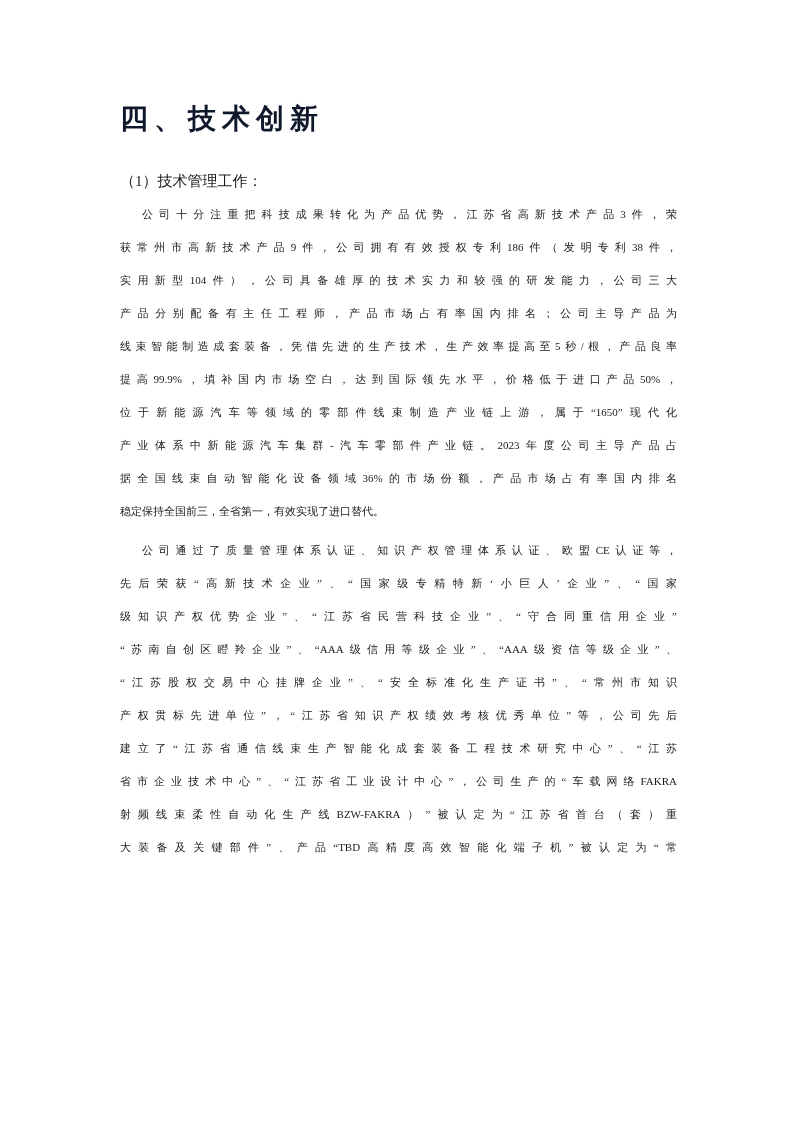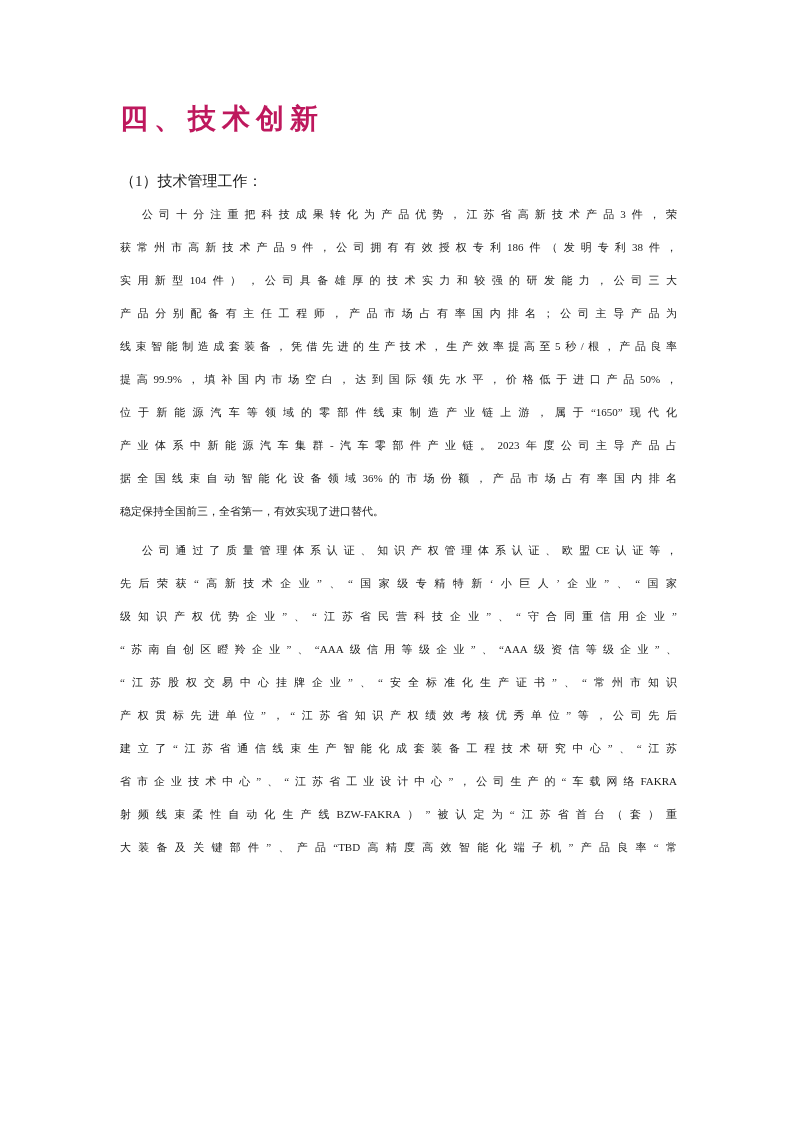--- a/index.html
+++ b/index.html
@@ -18,21 +18,21 @@
     font-family: "Liberation Serif", serif;
     color: #1a1a1a;
   }
   .heading {
     margin: 0;
     font-family: "Liberation Sans", sans-serif;
     font-weight: 800;
     font-size: 28px;
     line-height: 34px;
     letter-spacing: 6px;
-    color: #be185d;
+    color: #0f172a;
   }
   .subheading {
     margin-top: 34px;
     font-size: 15px;
     line-height: 22px;
   }
   .para {
     margin-top: 6px;
     font-size: 11px;
     font-family: Liberation Serif, serif;
@@ -84,15 +84,15 @@
   <div class="para honors">
       <div class="line indent">公司通过了质量管理体系认证、知识产权管理体系认证、欧盟CE认证等，</div>
       <div class="line">先后荣获“高新技术企业”、“国家级专精特新‘小巨人’企业”、“国家</div>
       <div class="line">级知识产权优势企业”、“江苏省民营科技企业”、“守合同重信用企业”</div>
       <div class="line">“苏南自创区瞪羚企业”、“AAA级信用等级企业”、“AAA级资信等级企业”、</div>
       <div class="line">“江苏股权交易中心挂牌企业”、“安全标准化生产证书”、“常州市知识</div>
       <div class="line">产权贯标先进单位”，“江苏省知识产权绩效考核优秀单位”等，公司先后</div>
       <div class="line">建立了“江苏省通信线束生产智能化成套装备工程技术研究中心”、“江苏</div>
       <div class="line">省市企业技术中心”、“江苏省工业设计中心”，公司生产的“车载网络FAKRA</div>
       <div class="line">射频线束柔性自动化生产线BZW-FAKRA）”被认定为“江苏省首台（套）重</div>
-      <div class="line">大装备及关键部件”、产品“TBD高精度高效智能化端子机”产品良率“常</div>
+      <div class="line">大装备及关键部件”、产品“TBD高精度高效智能化端子机”被认定为“常</div>
     </div>
 </div>
 
 </body></html>

